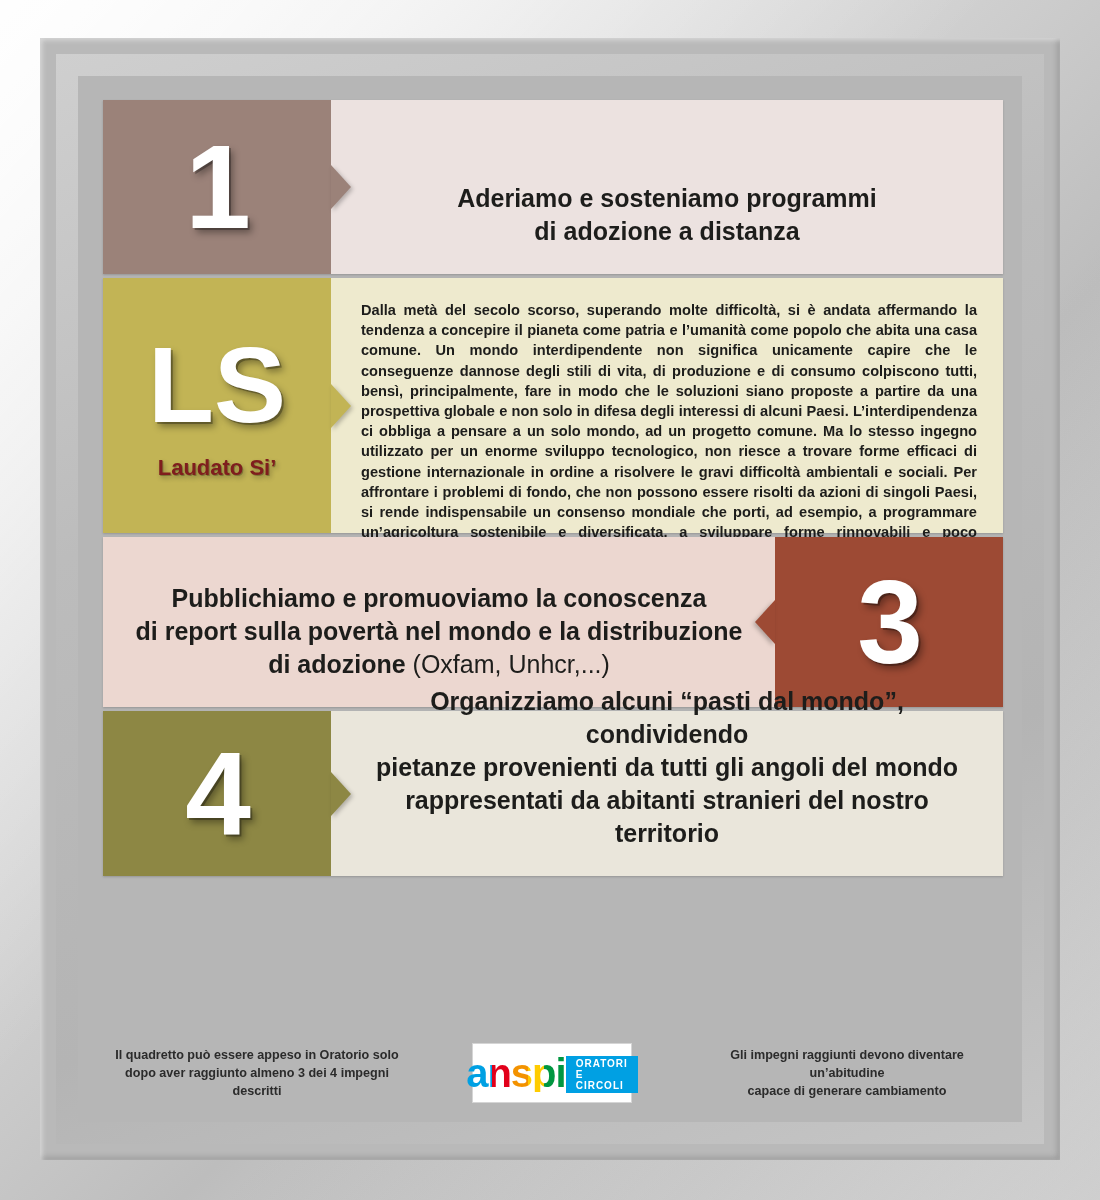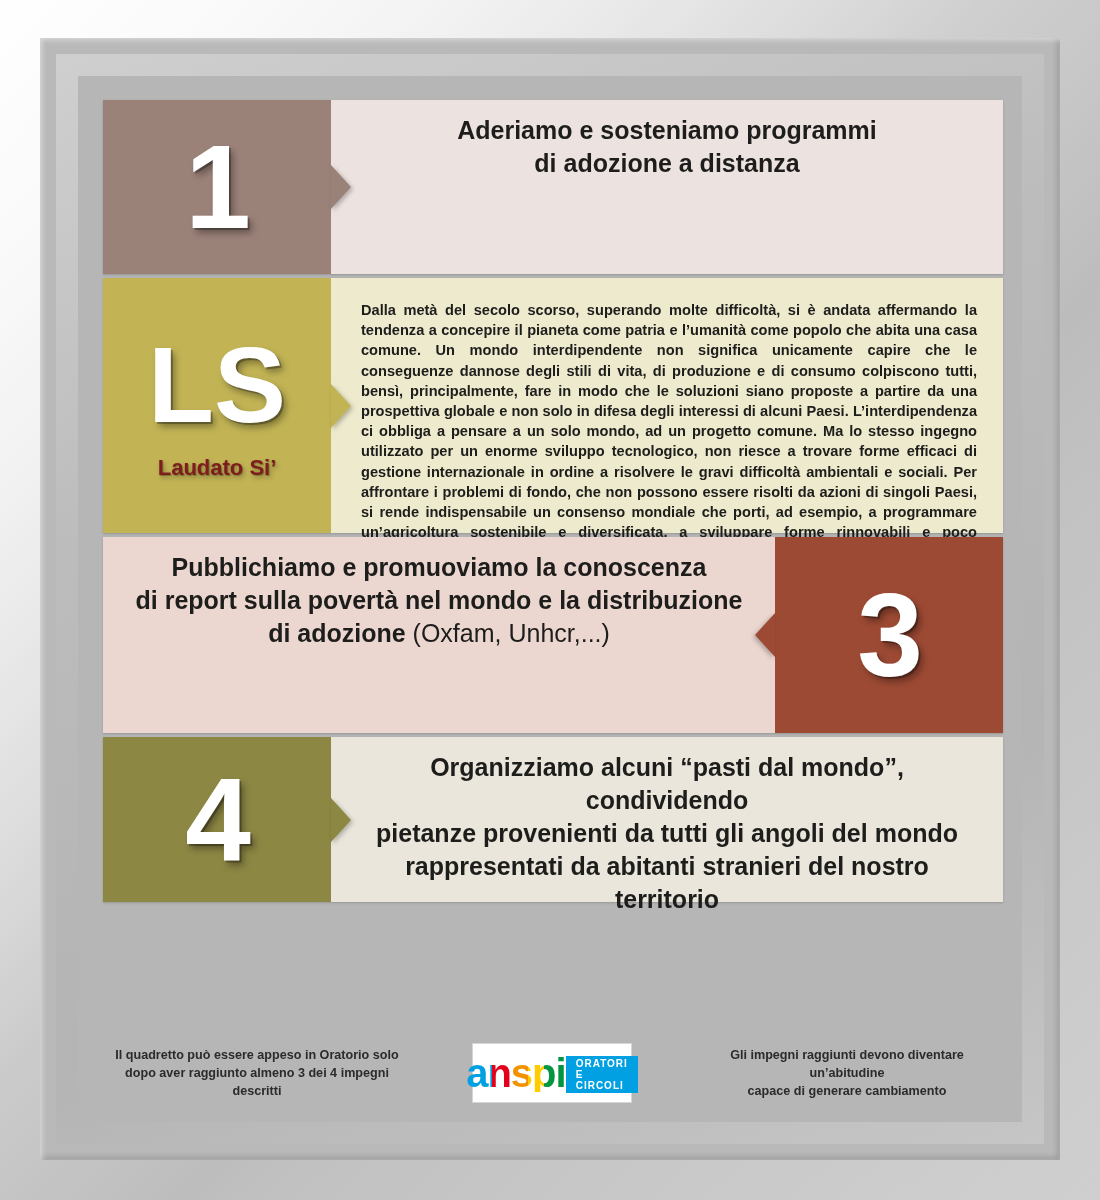--- a/index.html
+++ b/index.html
@@ -93,23 +93,23 @@
   .numbox .lslabel {
     font-size: 22px;
     font-weight: bold;
     color: #7f1d1d;
     text-shadow: 1px 1px 0 rgba(0,0,0,0.25), 2px 3px 5px rgba(0,0,0,0.3);
     margin-top: 16px;
   }
   .textbox {
     flex: 1 1 auto;
     display: flex;
-    align-items: flex-start;
+    align-items: flex-end;
     justify-content: center;
-    padding: 14px 26px;
+    padding: 26px 26px;
   }
   .textbox .headline {
     text-align: center;
     font-weight: bold;
     font-size: 25px;
     line-height: 1.32;
     color: #1d1d1b;
   }
   .headline .light {
     font-weight: normal;
@@ -231,21 +231,21 @@
         <div class="numbox" style="background:#c2b455;">
           <div class="num ls">LS</div>
           <div class="lslabel">Laudato Si’</div>
         </div>
         <div class="notch-r" style="color:#c2b455;"></div>
         <div class="textbox">
           <div class="paragraph">Dalla metà del secolo scorso, superando molte difficoltà, si è andata affermando la tendenza a concepire il pianeta come patria e l’umanità come popolo che abita una casa comune. Un mondo interdipendente non significa unicamente capire che le conseguenze dannose degli stili di vita, di produzione e di consumo colpiscono tutti, bensì, principalmente, fare in modo che le soluzioni siano proposte a partire da una prospettiva globale e non solo in difesa degli interessi di alcuni Paesi. L’interdipendenza ci obbliga a pensare a un solo mondo, ad un progetto comune. Ma lo stesso ingegno utilizzato per un enorme sviluppo tecnologico, non riesce a trovare forme efficaci di gestione internazionale in ordine a risolvere le gravi difficoltà ambientali e sociali. Per affrontare i problemi di fondo, che non possono essere risolti da azioni di singoli Paesi, si rende indispensabile un consenso mondiale che porti, ad esempio, a programmare un’agricoltura sostenibile e diversificata, a sviluppare forme rinnovabili e poco inquinanti di energia, a incentivare una maggiore efficienza energetica, a promuovere una gestione più adeguata delle risorse forestali e marine, ad assicurare a tutti l’accesso all’acqua potabile.  (LS 164)</div>
         </div>
       </div>
 
-      <div class="row rev" style="background:#ecd7d0;height:196px;">
+      <div class="row rev" style="background:#ecd7d0;height:170px;">
         <div class="textbox">
           <div class="headline">
             <span>Pubblichiamo e promuoviamo la conoscenza</span><br>
             <span>di report sulla povertà nel mondo e la distribuzione</span><br>
             <span>di adozione </span><span class="light">(Oxfam, Unhcr,...)</span>
           </div>
         </div>
         <div class="notch-l" style="color:#9d4a34;"></div>
         <div class="numbox" style="background:#9d4a34;">
           <div class="num">3</div>

